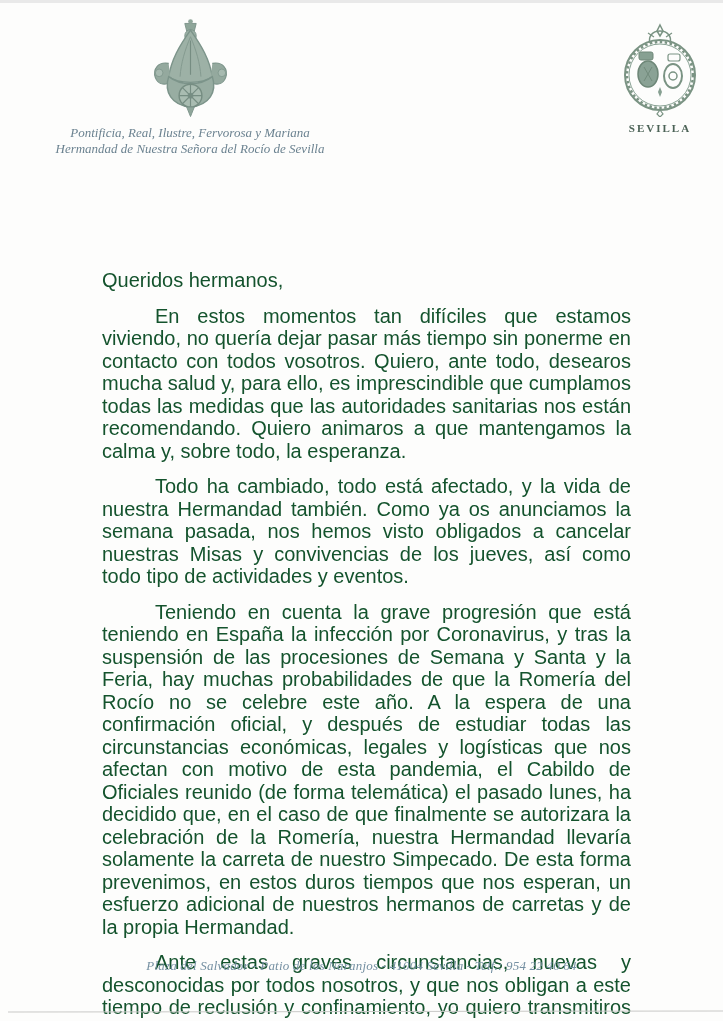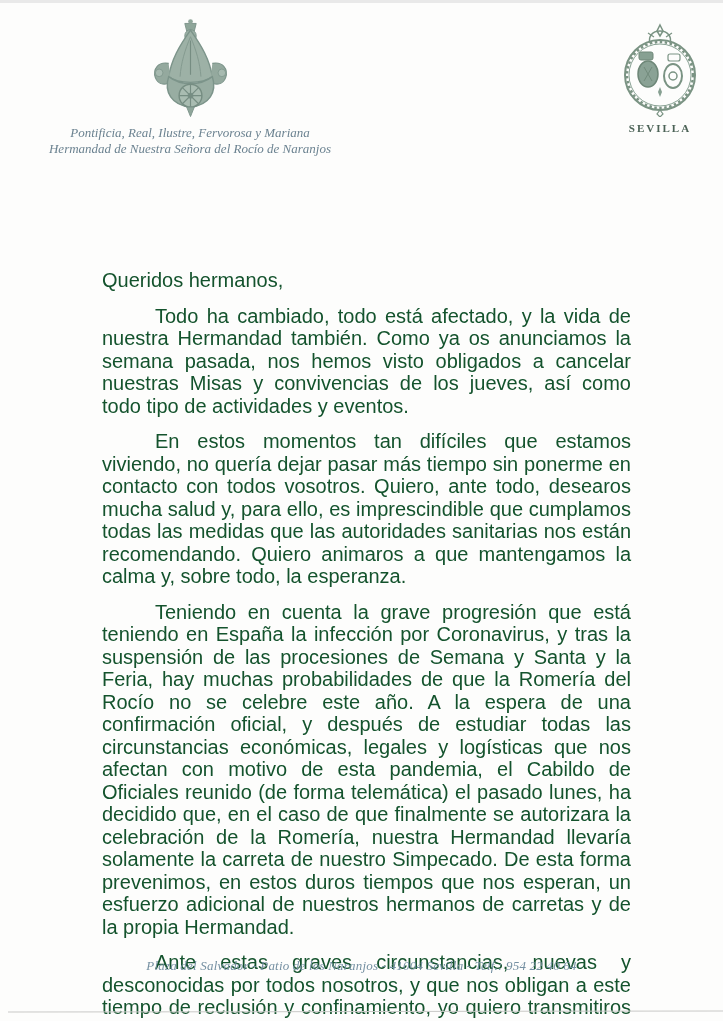--- a/index.html
+++ b/index.html
@@ -130,21 +130,21 @@
 
     <circle cx="50" cy="82" r="12" fill="#a9bcb1" stroke="#768d82" stroke-width="1.5"></circle>
     <circle cx="50" cy="82" r="3" fill="#7c948a"></circle>
     <path d="M50 70 L50 94 M38 82 L62 82 M41.5 73.5 L58.5 90.5 M58.5 73.5 L41.5 90.5" stroke="#768d82" stroke-width="1.2"></path>
 
     <path d="M46 94 L54 94 L50 104 Z" fill="#8fa69a" stroke="#7c948a" stroke-width="1"></path>
   </svg>
 
   <div class="org-block">
     <div class="org-line">Pontificia, Real, Ilustre, Fervorosa y Mariana</div>
-    <div class="org-line">Hermandad de Nuestra Señora del Rocío de Naranjos</div>
+    <div class="org-line">Hermandad de Nuestra Señora del Rocío de Sevilla</div>
   </div>
 
   <div class="seal-group">
     <svg class="seal-svg" viewBox="0 0 100 94" aria-hidden="true">
 
       <path d="M50 2 L53 8 L50 13 L47 8 Z" fill="none" stroke="#7a9383" stroke-width="1.5"></path>
       <path d="M50 8 C42 8 38 14 40 20 M50 8 C58 8 62 14 60 20" fill="none" stroke="#7a9383" stroke-width="1.5"></path>
       <path d="M44 14 L38 10 M56 14 L62 10" stroke="#7a9383" stroke-width="1.2"></path>
 
       <circle cx="50" cy="52" r="35" fill="none" stroke="#7a9383" stroke-width="2"></circle>
@@ -161,22 +161,22 @@
 
       <path d="M50 64 L52 69 L50 74 L48 69 Z" fill="#87a092"></path>
       <path d="M50 87 L53 91 L50 94 L47 91 Z" fill="none" stroke="#7a9383" stroke-width="1.2"></path>
     </svg>
     <div class="seal-caption">SEVILLA</div>
   </div>
 
 
   <main class="letter-body">
     <p class="salutation">Queridos hermanos,</p>
+    <p>En estos momentos tan difíciles que estamos viviendo, no quería dejar pasar más tiempo sin ponerme en contacto con todos vosotros. Quiero, ante todo, desearos mucha salud y, para ello, es imprescindible que cumplamos todas las medidas que las autoridades sanitarias nos están recomendando. Quiero animaros a que mantengamos la calma y, sobre todo, la esperanza.</p>
     <p>Todo ha cambiado, todo está afectado, y la vida de nuestra Hermandad también. Como ya os anunciamos la semana pasada, nos hemos visto obligados a cancelar nuestras Misas y convivencias de los jueves, así como todo tipo de actividades y eventos.</p>
-    <p>En estos momentos tan difíciles que estamos viviendo, no quería dejar pasar más tiempo sin ponerme en contacto con todos vosotros. Quiero, ante todo, desearos mucha salud y, para ello, es imprescindible que cumplamos todas las medidas que las autoridades sanitarias nos están recomendando. Quiero animaros a que mantengamos la calma y, sobre todo, la esperanza.</p>
     <p>Teniendo en cuenta la grave progresión que está teniendo en España la infección por Coronavirus, y tras la suspensión de las procesiones de Semana y Santa y la Feria, hay muchas probabilidades de que la Romería del Rocío no se celebre este año. A la espera de una confirmación oficial, y después de estudiar todas las circunstancias económicas, legales y logísticas que nos afectan con motivo de esta pandemia, el Cabildo de Oficiales reunido (de forma telemática) el pasado lunes, ha decidido que, en el caso de que finalmente se autorizara la celebración de la Romería, nuestra Hermandad llevaría solamente la carreta de nuestro Simpecado. De esta forma prevenimos, en estos duros tiempos que nos esperan, un esfuerzo adicional de nuestros hermanos de carretas y de la propia Hermandad.</p>
     <p>Ante estas graves circunstancias, nuevas y desconocidas por todos nosotros, y que nos obligan a este tiempo de reclusión y confinamiento, yo quiero transmitiros un mensaje de esperanza. Estad seguros de que, con nuestro compromiso, con nuestra unión y con la ayuda de nuestra Madre, la Virgen del Rocío, vamos a salir de esta crisis. Muy pronto podremos vernos, abrazarnos y disfrutar juntos de las actividades y eventos de nuestra Hermandad. Pero esto que estamos viviendo nos debe servir para reflexionar y profundizar en dos aspectos: primero, en lo pequeño y frágiles que somos en este</p>
   </main>
 
   <footer class="page-footer">
     <div>Plaza del Salvador - Patio de los Naranjos - 41004 Sevilla - Telf.: 954 22 40 64</div>
   </footer>
 
   <div class="scan-mark">·׳</div>
   <div class="scan-line"></div>

